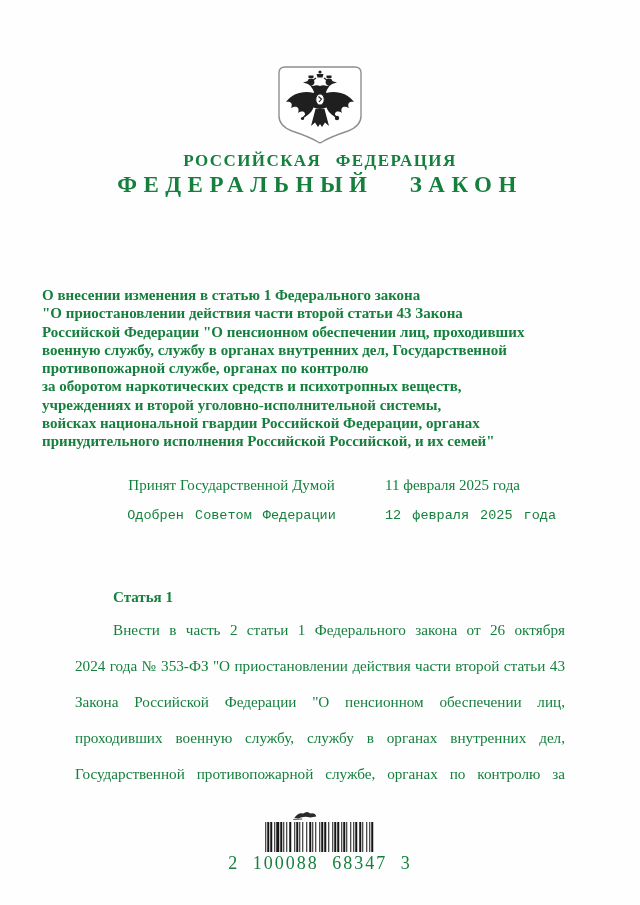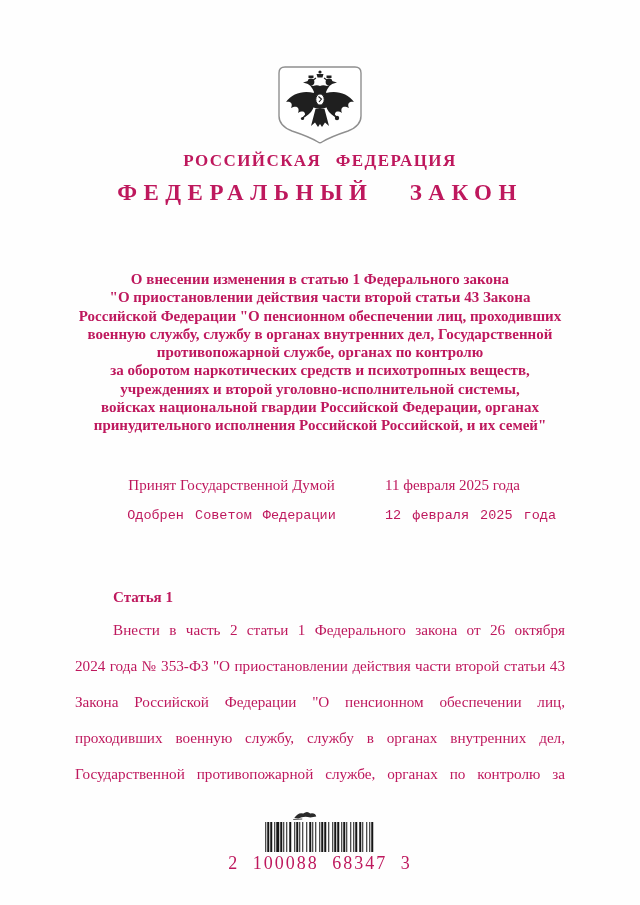--- a/index.html
+++ b/index.html
@@ -5,43 +5,43 @@
   html, body { margin: 0; padding: 0; }
   body {
     width: 640px; height: 905px;
     background: #f2f2f0;
     font-family: "Liberation Serif", serif;
   }
   .page {
     position: relative;
     width: 640px; height: 905px;
     background: #fefefe;
-    color: #be185d;
+    color: #15803d;
     overflow: hidden;
   }
 
   
   .coat { position: absolute; top: 66px; left: 278px; width: 84px; height: 78px; }
 
   
   .country {
     position: absolute; top: 151px; left: 0; width: 100%;
     text-align: center; font-size: 17px; font-weight: 600;
     letter-spacing: 1.4px; word-spacing: 9px; white-space: nowrap;
   }
   .doctype {
-    position: absolute; top: 180px; left: 0; width: 100%;
+    position: absolute; top: 172px; left: 0; width: 100%;
     text-align: center; font-size: 23px; font-weight: bold;
     letter-spacing: 6.5px; word-spacing: 24px; white-space: nowrap;
   }
 
   
   .law-title {
-    position: absolute; top: 270px; left: 42px; right: 42px;
-    text-align: center; font-weight: bold;
+    position: absolute; top: 286px; left: 42px; right: 42px;
+    text-align: left; font-weight: bold;
     font-size: 15px; line-height: 18.3px;
   }
 
   
   .adoption { position: absolute; top: 477px; left: 78px; width: 487px; }
   .adoption-row { display: flex; align-items: baseline; margin-bottom: 14px; }
   .adoption-row .lbl { flex: 0 0 307px; text-align: center; }
   .adoption-row.serif { font-family: "Liberation Serif", serif; font-size: 15px; }
   .adoption-row.mono  { font-family: "Liberation Mono", monospace; font-size: 13.5px; word-spacing: 3px; }
 

